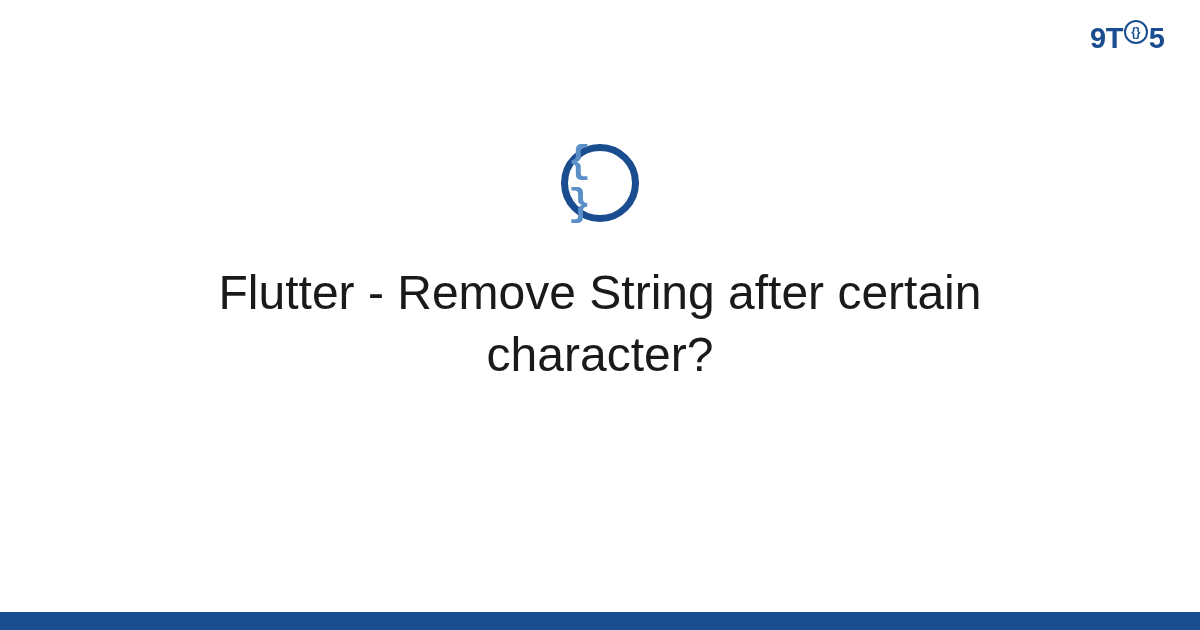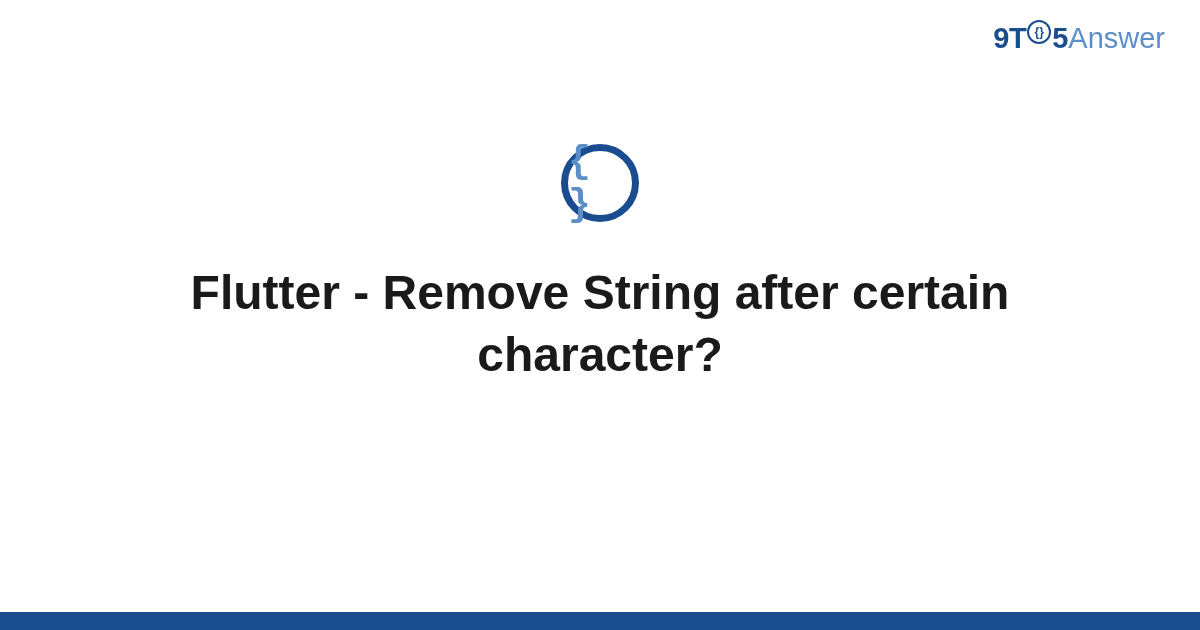--- a/index.html
+++ b/index.html
@@ -78,21 +78,21 @@
     }
     .icon-braces {
       font-size: 38px;
       font-weight: 700;
       color: #5a8fc7;
       letter-spacing: 2px;
       font-family: 'Courier New', monospace;
     }
     .title {
       font-size: 48px;
-      font-weight: 700;
+      font-weight: 400;
       color: #1a1a1a;
       text-align: center;
       line-height: 1.3;
       max-width: 900px;
       padding: 0 40px;
     }
     .footer-bar {
       position: absolute;
       bottom: 0;
       left: 0;
@@ -103,21 +103,20 @@
   </style>
 </head>
 <body>
 
 <div class="header">
   <span class="logo-9t">9T</span>
   <span class="logo-circle">
     <span class="logo-circle-inner">{}</span>
   </span>
   <span class="logo-5">5</span>
-  <span class="logo-answer">Answer</span>
 </div>
 
 <div class="main-content">
   <div class="icon-wrapper">
     <span class="icon-braces">{ }</span>
   </div>
   <h1 class="title">Flutter - Remove String after certain character?</h1>
 </div>
 
 <div class="footer-bar"></div>

